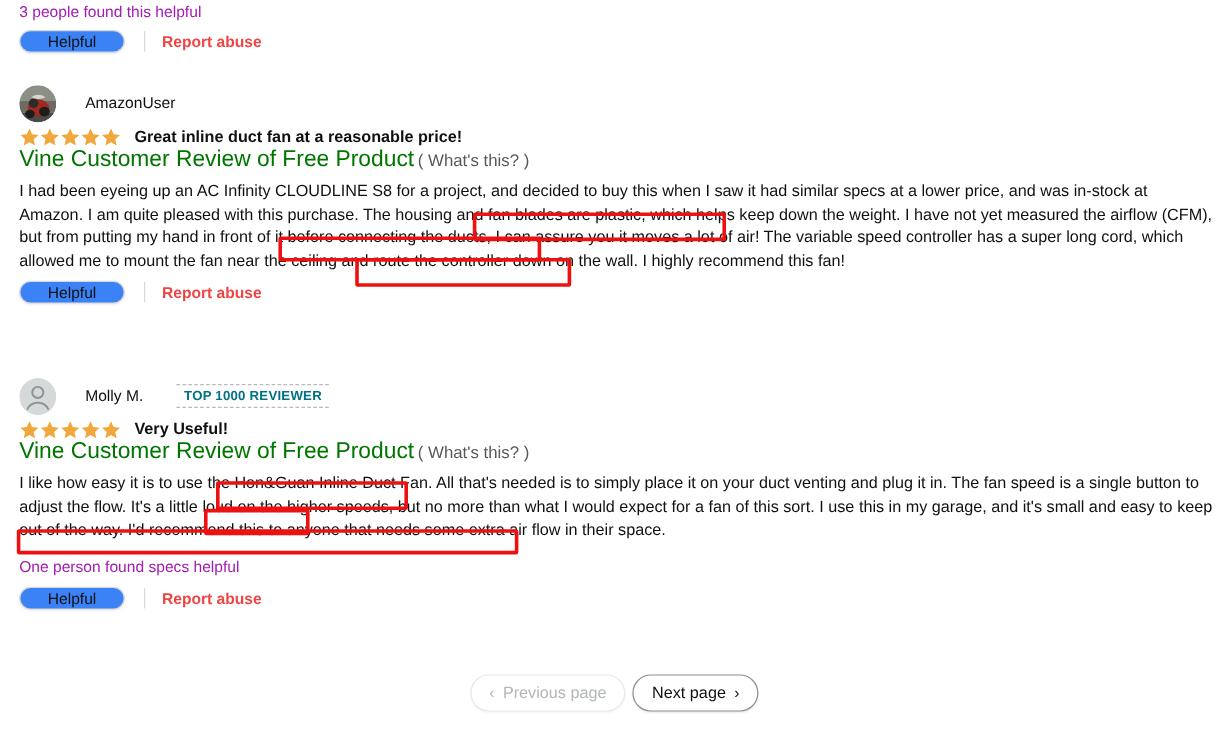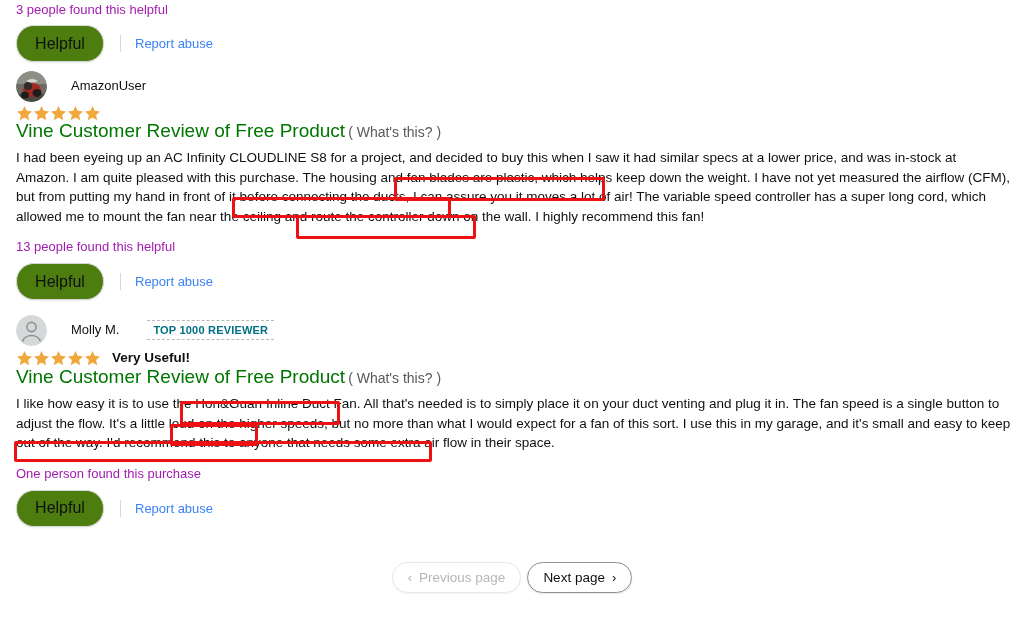--- a/index.html
+++ b/index.html
@@ -33,46 +33,47 @@
     display: flex;
     align-items: center;
     gap: 0;
   }
 
   .helpful-btn {
     display: inline-flex;
     align-items: center;
     justify-content: center;
     min-width: 88px;
-    height: 37px;
+    height: 19px;
     padding: 0 16px;
     border: 1px solid #d5d9d9;
     border-radius: 18px;
-    background: #4d7c0f;
+    background: #3b82f6;
     box-shadow: 0 1px 2px rgba(15,17,17,.08);
-    font-size: 16px;
+    font-size: 13px;
     color: #0f1111;
     font-family: "Liberation Sans", sans-serif;
     cursor: pointer;
     box-sizing: border-box;
   }
 
   .divider-pipe {
     display: inline-block;
     width: 1px;
     height: 17px;
     background: #d5d9d9;
     margin: 0 14px 0 16px;
   }
 
   .report-abuse {
     font-size: 13px;
-    color: #3b82f6;
+    color: #ef4444;
     text-decoration: none;
     cursor: pointer;
+    font-weight: bold;
   }
 
   
   .profile-row {
     display: flex;
     align-items: center;
     gap: 24px;
     height: 32px;
   }
   .avatar {
@@ -246,30 +247,30 @@
         <svg width="87" height="16" viewBox="0 0 87 16" xmlns="http://www.w3.org/2000/svg">
           <g fill="#f0a73c">
             <polygon points="8.5,1 10.7,5.8 16,6.4 12.1,10 13.2,15.2 8.5,12.6 3.8,15.2 4.9,10 1,6.4 6.3,5.8"></polygon>
             <polygon points="25.5,1 27.7,5.8 33,6.4 29.1,10 30.2,15.2 25.5,12.6 20.8,15.2 21.9,10 18,6.4 23.3,5.8"></polygon>
             <polygon points="42.5,1 44.7,5.8 50,6.4 46.1,10 47.2,15.2 42.5,12.6 37.8,15.2 38.9,10 35,6.4 40.3,5.8"></polygon>
             <polygon points="59.5,1 61.7,5.8 67,6.4 63.1,10 64.2,15.2 59.5,12.6 54.8,15.2 55.9,10 52,6.4 57.3,5.8"></polygon>
             <polygon points="76.5,1 78.7,5.8 84,6.4 80.1,10 81.2,15.2 76.5,12.6 71.8,15.2 72.9,10 69,6.4 74.3,5.8"></polygon>
           </g>
         </svg>
       </span>
+      <span class="review-title">Great inline duct fan at a reasonable price!</span>
     </div>
 
 
     <div class="vine-line">
       <span class="vine-label">Vine Customer Review of Free Product</span><span class="vine-whats-this"><span>(</span> <span class="lnk">What's this?</span> <span>)</span></span>
     </div>
 
     <div class="review-body" style="width:996px;">I had been eyeing up an AC Infinity CLOUDLINE S8 for a project, and decided to buy this when I saw it had similar specs at a lower price, and was in-stock at Amazon. I am quite pleased with this purchase. The housing and fan blades are plastic, which helps keep down the weight. I have not yet measured the airflow (CFM), but from putting my hand in front of it before connecting the ducts, I can assure you it moves a lot of air! The variable speed controller has a super long cord, which allowed me to mount the fan near the ceiling and route the controller down on the wall. I highly recommend this fan!</div>
 
-    <div class="helpful-count" style="margin-top:11px;">13 people found this helpful</div>
 
     <div class="action-row" style="margin-top:7px;">
       <div class="helpful-btn">Helpful</div>
       <span class="divider-pipe"></span>
       <span class="report-abuse">Report abuse</span>
     </div>
   </div>
 
   <div style="position:absolute; left:16px; top:314px; width:996px;">
 
@@ -300,21 +301,21 @@
       <span class="review-title">Very Useful!</span>
     </div>
 
 
     <div class="vine-line">
       <span class="vine-label">Vine Customer Review of Free Product</span><span class="vine-whats-this"><span>(</span> <span class="lnk">What's this?</span> <span>)</span></span>
     </div>
 
     <div class="review-body" style="width:996px;">I like how easy it is to use the Hon&amp;Guan Inline Duct Fan. All that's needed is to simply place it on your duct venting and plug it in. The fan speed is a single button to adjust the flow. It's a little loud on the higher speeds, but no more than what I would expect for a fan of this sort. I use this in my garage, and it's small and easy to keep out of the way. I'd recommend this to anyone that needs some extra air flow in their space.</div>
 
-    <div class="helpful-count" style="margin-top:11px;">One person found this purchase</div>
+    <div class="helpful-count" style="margin-top:11px;">One person found specs helpful</div>
 
     <div class="action-row" style="margin-top:7px;">
       <div class="helpful-btn">Helpful</div>
       <span class="divider-pipe"></span>
       <span class="report-abuse">Report abuse</span>
     </div>
   </div>
 
   <div class="pagination">
     <div class="page-btn prev">

